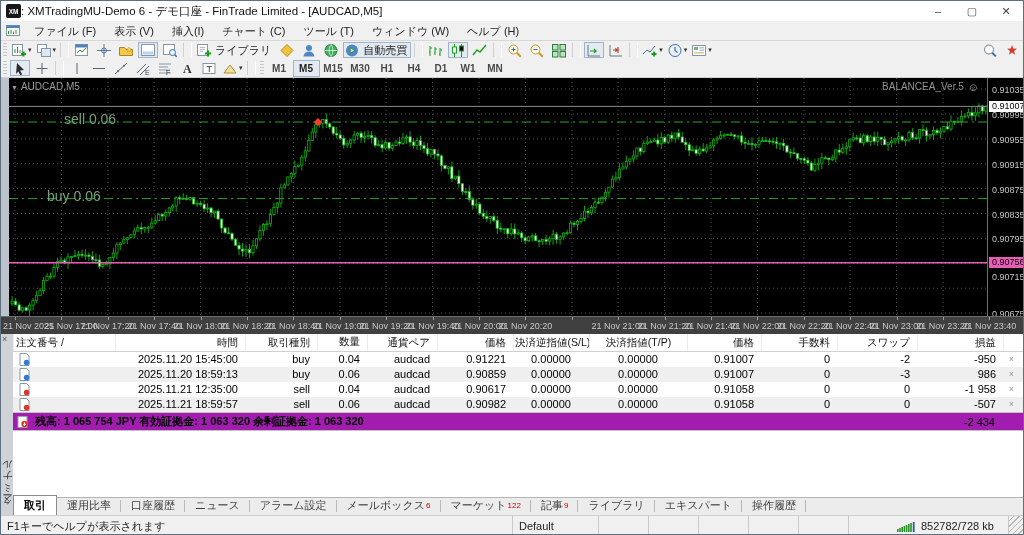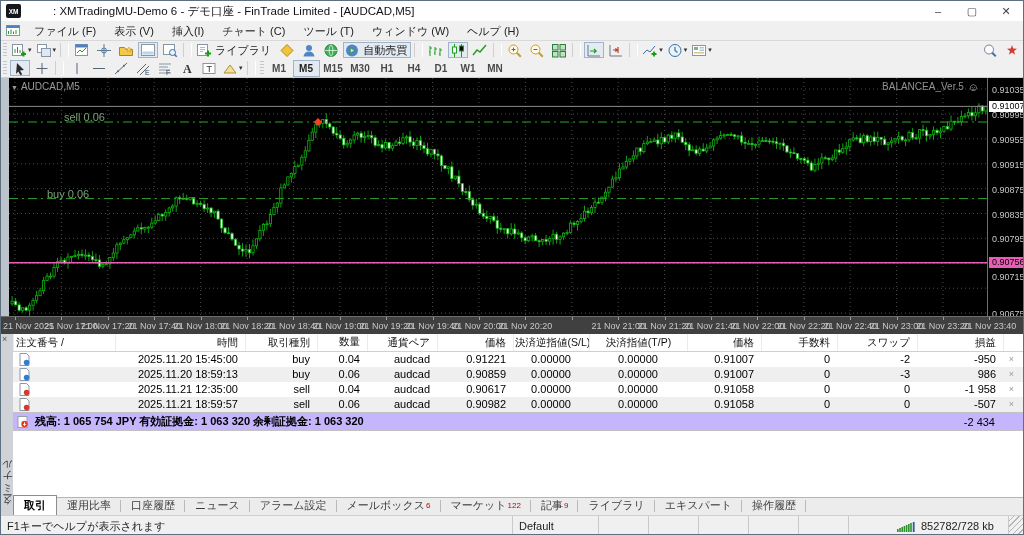--- a/index.html
+++ b/index.html
@@ -4,21 +4,21 @@
 <style>
   html,body{margin:0;padding:0;background:#888;}
   #app{position:relative;width:1024px;height:535px;background:#f0f0f0;
        font-family:"Liberation Sans",sans-serif;overflow:hidden;box-sizing:border-box;
        border:1px solid #5f6f80;}
   
   #titlebar{position:absolute;left:0;top:0;width:100%;height:20px;background:#ffffff;
             display:flex;align-items:center;font-size:11.5px;color:#111;}
   #app-logo{width:15px;height:14px;margin-left:5px;background:#15171a;color:#fff;border-radius:2px;
             font-size:6.5px;font-weight:bold;display:flex;align-items:center;justify-content:center;}
-  #title-text{margin-left:32px;white-space:nowrap;}
+  #title-text{white-space:nowrap;}
   #win-controls{margin-left:auto;display:flex;height:100%;}
   .winbtn{width:34px;height:100%;display:flex;align-items:center;justify-content:center;
           font-size:11px;color:#444;}
   
   #menubar{position:absolute;left:0;top:20px;width:100%;height:19px;background:#f0f0f0;
            border-bottom:1px solid #d9d9d9;display:flex;align-items:center;font-size:11px;color:#222;}
   .menu-item{padding:0 9px;line-height:18px;}
   #menu-chart-icon{margin:0 4px 0 4px;}
   
   #toolbar-main{position:absolute;left:0;top:40px;width:100%;height:18px;background:#f0f0f0;
@@ -45,40 +45,40 @@
   .pbox{position:absolute;left:1px;right:1px;height:11px;line-height:11px;font-size:9px;
         text-align:left;padding-left:3px;color:#000;}
   #time-axis{position:absolute;left:0;top:238px;width:100%;height:18px;background:#404040;
              border-top:1px solid #6e6e6e;}
   .ttick{position:absolute;top:4px;width:84px;text-align:center;font-size:9px;color:#c8c8c8;white-space:nowrap;}
   .tmark{position:absolute;top:0;width:1px;height:3px;background:#9a9a9a;}
   #symbol-label{position:absolute;left:10px;top:3px;font-size:10px;color:#9a9a9a;}
   #symbol-label .tri{font-size:7px;margin-right:3px;color:#9a9a9a;}
   #ea-label{position:absolute;right:44px;top:3px;font-size:10px;color:#919191;display:flex;align-items:center;}
   #ea-smiley{margin-left:4px;font-size:11px;color:#b5b5b5;line-height:10px;}
-  .posline-label{position:absolute;font-size:11px;color:#76a176;}
+  .posline-label{position:absolute;font-size:14px;color:#76a176;}
   
   #terminal{position:absolute;left:0;top:333px;width:100%;height:181px;background:#fff;}
   #term-side{position:absolute;left:0;top:0;width:12px;height:100%;background:#cfd3d7;
              border-right:1px solid #b9bdc1;}
   #term-close{position:absolute;left:1px;top:1px;font-size:9px;color:#555;line-height:9px;}
   #term-side-label{position:absolute;left:0;bottom:2px;width:12px;font-size:10px;color:#333;
                    writing-mode:vertical-rl;transform:rotate(180deg);text-align:left;letter-spacing:1px;}
   #term-content{position:absolute;left:12px;top:0;right:0;bottom:17px;overflow:hidden;background:#fff;}
   .trow{display:flex;height:15px;line-height:15px;font-size:11px;color:#000;}
   .trow.alt{background:#efefef;}
   .tcell{box-sizing:border-box;padding:0 7px 0 2px;white-space:nowrap;overflow:hidden;}
   .tcell.r{text-align:right;}
   .tcell.c{text-align:center;padding:0 1px;}
   #thead{display:flex;height:17px;line-height:17px;font-size:10.5px;color:#111;background:#fff;
          border-bottom:1px solid #d0d0d0;}
   #thead .tcell{border-left:1px solid #ebebeb;}
   .rowicon{display:flex;align-items:center;justify-content:center;}
   .rowx{color:#9a9a9a;font-size:9px;text-align:center;}
-  #balance-row{position:relative;display:flex;align-items:center;height:17px;background:#c4b5fd;
+  #balance-row{position:relative;display:flex;align-items:center;height:17px;background:#a21caf;
                border-top:1px solid #c2c2c2;border-bottom:1px solid #c2c2c2;font-size:11px;font-weight:bold;color:#000;}
   #balance-row .bicon{margin:0 6px 0 4px;display:flex;}
   #floating-total{position:absolute;right:28px;font-weight:normal;}
   
   #term-tabs{position:absolute;left:12px;right:0;bottom:0;height:17px;background:#ececec;
              border-top:1px solid #b5b5b5;display:flex;align-items:flex-end;font-size:11px;color:#3c3c3c;}
   .tab{padding:1px 10px 2px 10px;display:flex;align-items:center;position:relative;}
   .tab:not(.active)::after{content:"";position:absolute;right:0;top:3px;bottom:3px;width:1px;background:#b9b9b9;}
   .tab.active{background:#fff;border:1px solid #8d8d8d;border-bottom:none;font-weight:bold;color:#000;
               margin-top:-1px;padding-top:2px;}

